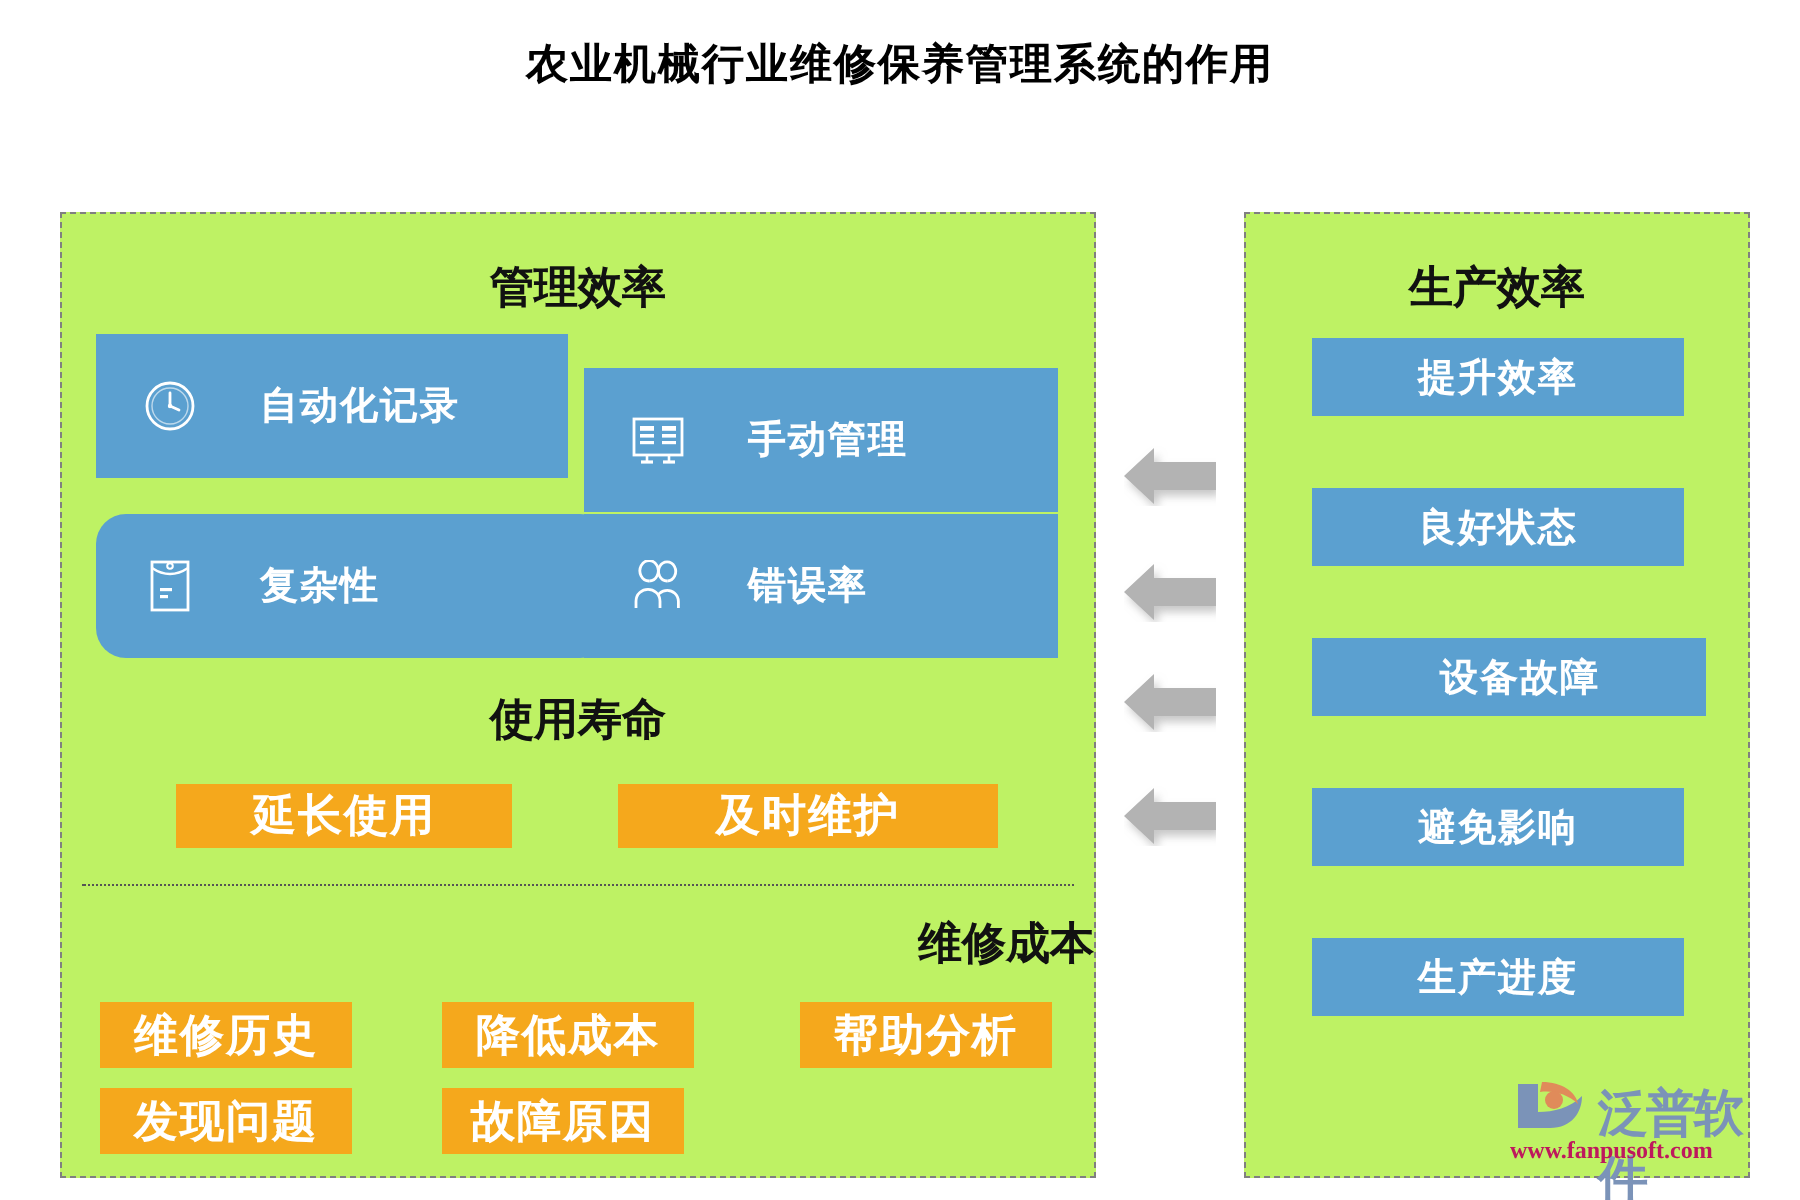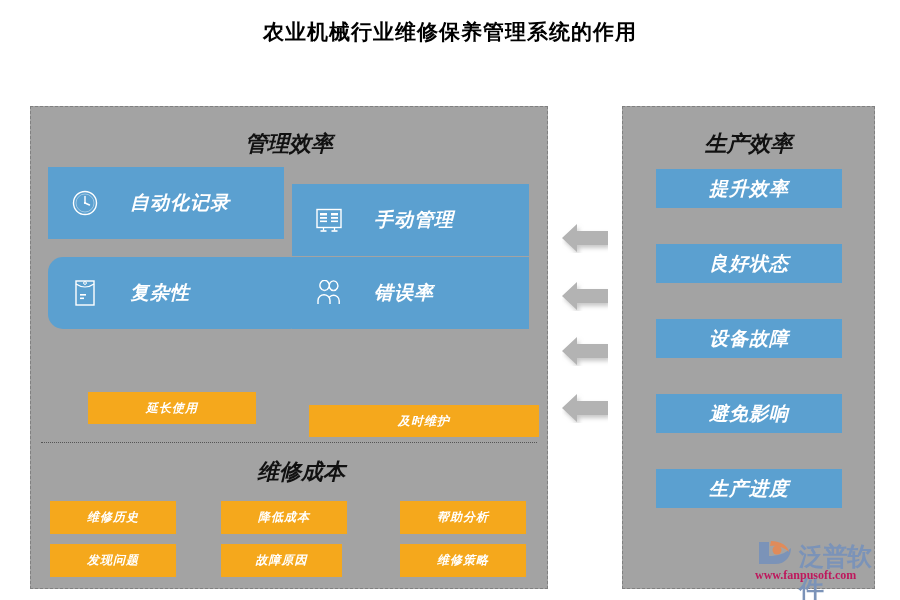--- a/index.html
+++ b/index.html
@@ -25,24 +25,23 @@
     font-size: 21px;
     font-weight: bold;
     color: #000000;
     letter-spacing: 1px;
     font-family: "Liberation Serif", "DejaVu Serif", serif;
   }
 
   
   .panel {
     position: absolute;
-    background: #a3a3a3;
+    background: #bef264;
     border: 1px dashed #808080;
     box-sizing: border-box;
-    font-style: italic;
   }
   #left-panel  { left: 30px;  top: 106px; width: 518px; height: 483px; }
   #right-panel { left: 622px; top: 106px; width: 253px; height: 483px; }
 
   .section-heading {
     text-align: center;
     font-size: 22px;
     font-weight: bold;
     color: #111111;
     font-family: "Liberation Serif", "DejaVu Serif", serif;
@@ -74,21 +73,21 @@
     letter-spacing: 1px;
   }
 
   
   .orange-btn {
     position: absolute;
     background: #F5A81C;
     display: flex;
     align-items: center;
     justify-content: center;
-    font-size: 12px;
+    font-size: 22px;
     font-weight: bold;
     color: #ffffff;
     font-family: "Liberation Serif", "DejaVu Serif", serif;
     letter-spacing: 1px;
     box-sizing: border-box;
   }
 
   
   #cost-divider {
     position: absolute;
@@ -216,35 +215,35 @@
   <div class="blue-box" style="left:261px; top:150px; width:237px; height:72px;">
     <span class="bx-icon">
       <svg width="30" height="26" viewBox="0 0 30 26">
         <path d="M19.5 10.5 a4.3 4.8 0 1 1 0.1 0 M14 24 v-3.2 c0-3.6 3-5.6 5.6-5.6 s5.6 2 5.6 5.6 V24" fill="none" stroke="#ffffff" stroke-width="1.4" stroke-linejoin="round"></path>
         <path d="M10.5 10.5 a4.6 5.1 0 1 1 0.1 0 M4 24 v-3.4 c0-3.8 3.1-5.9 6-5.9 s6 2.1 6 5.9 V24" fill="#5BA0D0" stroke="#ffffff" stroke-width="1.4" stroke-linejoin="round"></path>
       </svg>
     </span>
     <span class="bx-label">错误率</span>
   </div>
 
+  <div class="section-heading" style="position:absolute; left:0; top:238px; width:516px;">使用寿命</div>
 
   <div class="orange-btn" style="left:57px; top:285px; width:168px; height:32px;">延长使用</div>
-  <div class="orange-btn" style="left:278px; top:298px; width:230px; height:32px;">及时维护</div>
+  <div class="orange-btn" style="left:278px; top:285px; width:190px; height:32px;">及时维护</div>
 
   <div id="cost-divider"></div>
 
-  <div class="section-heading" style="position:absolute; left:12px; top:350px; width:516px;">维修成本</div>
+  <div class="section-heading" style="position:absolute; left:0; top:350px; width:516px;text-align:right;">维修成本</div>
 
   <div class="orange-btn" style="left:19px; top:394px; width:126px; height:33px;">维修历史</div>
   <div class="orange-btn" style="left:190px; top:394px; width:126px; height:33px;">降低成本</div>
   <div class="orange-btn" style="left:369px; top:394px; width:126px; height:33px;">帮助分析</div>
 
   <div class="orange-btn" style="left:19px; top:437px; width:126px; height:33px;">发现问题</div>
   <div class="orange-btn" style="left:190px; top:437px; width:121px; height:33px;">故障原因</div>
-  <div class="orange-btn" style="left:369px; top:437px; width:126px; height:33px;">维修策略</div>
 </div>
 
 <div class="arrow" style="top:223px;">
   <svg width="46" height="30" viewBox="0 0 46 30">
     <defs>
       <filter id="ashadow" x="-25%" y="-25%" width="160%" height="170%">
         <feDropShadow dx="2" dy="3" stdDeviation="2" flood-color="#9a9a9a" flood-opacity="0.55"></feDropShadow>
       </filter>
     </defs>
     <polygon points="0,15 15,1 15,8 46,8 46,22 15,22 15,29" fill="#B3B3B3" filter="url(#ashadow)"></polygon>
@@ -264,21 +263,21 @@
   <svg width="46" height="30" viewBox="0 0 46 30">
     <polygon points="0,15 15,1 15,8 46,8 46,22 15,22 15,29" fill="#B3B3B3" filter="url(#ashadow)"></polygon>
   </svg>
 </div>
 
 <div id="right-panel" class="panel">
   <div class="section-heading" style="position:absolute; left:0; top:22px; width:251px;">生产效率</div>
 
   <div class="right-btn" style="top:62px;">提升效率</div>
   <div class="right-btn" style="top:137px;">良好状态</div>
-  <div class="right-btn" style="top:212px;">设备故障</div>
+  <div class="right-btn" style="top:212px;padding-left:11px;">设备故障</div>
   <div class="right-btn" style="top:287px;">避免影响</div>
   <div class="right-btn" style="top:362px;">生产进度</div>
 </div>
 
 <div id="logo">
   <div id="logo-mark">
     <svg width="42" height="30" viewBox="0 0 42 30">
       <path d="M4 4 L4 26 L20 26 C31 26 36 18 36 10 C30 16 22 18 14 18 L14 4 Z" fill="#7B93B8"></path>
       <path d="M16 3 C26 3 33 8 34 14 C29 9 21 7 15 8 Z" fill="#E08B5A"></path>
       <circle cx="22" cy="12" r="4.5" fill="#E08B5A"></circle>

